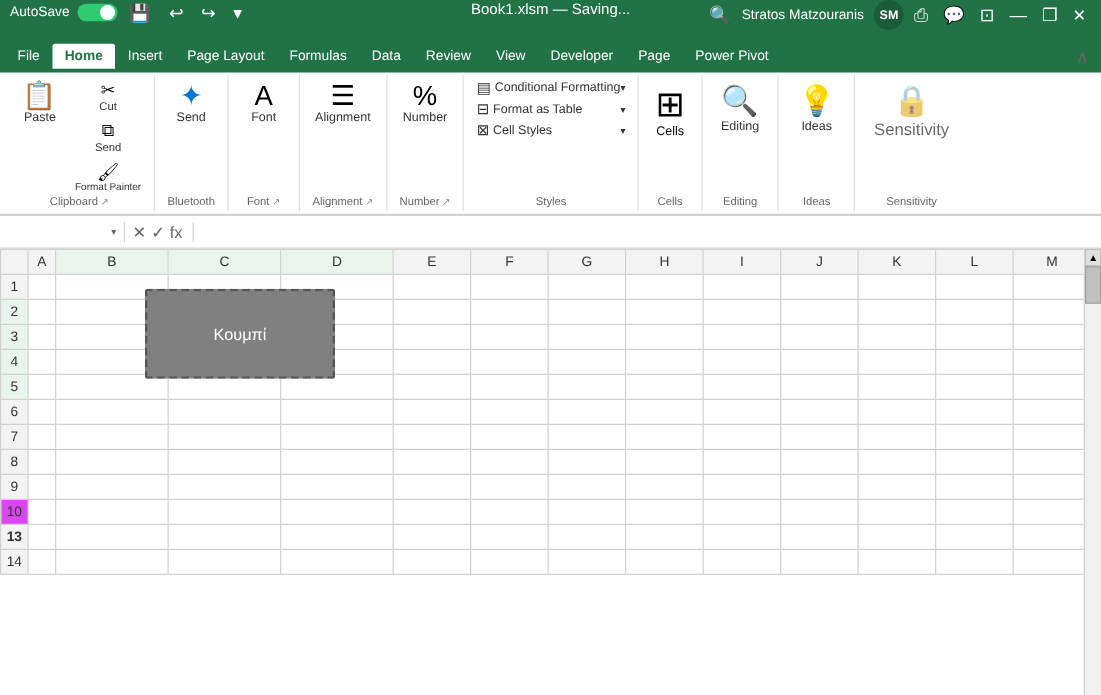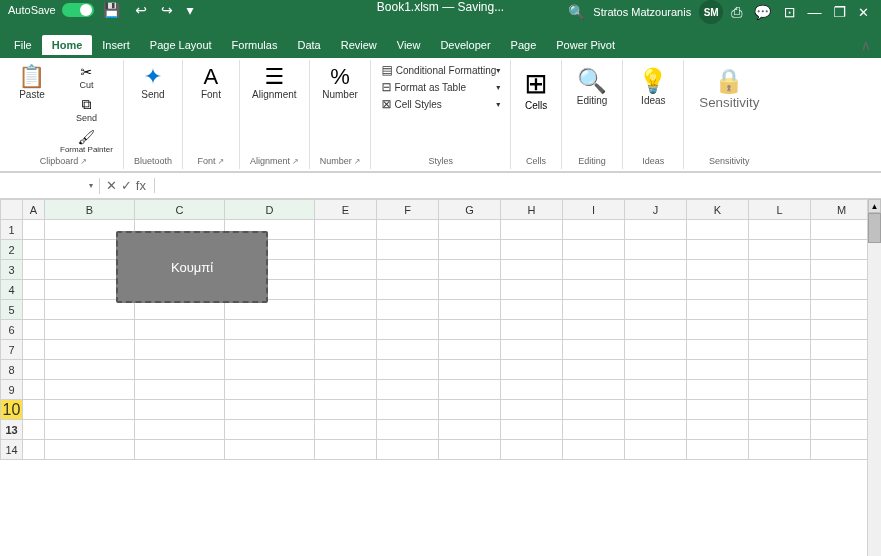--- a/index.html
+++ b/index.html
@@ -610,21 +610,21 @@
                 <td class="data-cell" style="width: 62px; min-width: 62px; height: 20px; border: 1px solid rgb(209, 209, 209); padding: 0px 3px; font-size: 11px;"></td>
                 <td class="data-cell" style="width: 62px; min-width: 62px; height: 20px; border: 1px solid rgb(209, 209, 209); padding: 0px 3px; font-size: 11px;"></td>
                 <td class="data-cell" style="width: 62px; min-width: 62px; height: 20px; border: 1px solid rgb(209, 209, 209); padding: 0px 3px; font-size: 11px;"></td>
                 <td class="data-cell" style="width: 62px; min-width: 62px; height: 20px; border: 1px solid rgb(209, 209, 209); padding: 0px 3px; font-size: 11px;"></td>
                 <td class="data-cell" style="width: 62px; min-width: 62px; height: 20px; border: 1px solid rgb(209, 209, 209); padding: 0px 3px; font-size: 11px;"></td>
                 <td class="data-cell" style="width: 62px; min-width: 62px; height: 20px; border: 1px solid rgb(209, 209, 209); padding: 0px 3px; font-size: 11px;"></td>
                 <td class="data-cell" style="width: 62px; min-width: 62px; height: 20px; border: 1px solid rgb(209, 209, 209); padding: 0px 3px; font-size: 11px;"></td>
                 <td class="data-cell" style="width: 62px; min-width: 62px; height: 20px; border: 1px solid rgb(209, 209, 209); padding: 0px 3px; font-size: 11px;"></td>
               </tr>
               <tr>
-                <th class="row-header" style="width: 22px; min-width: 22px; border: 1px solid rgb(209, 209, 209); text-align: center; background: #fde047; font-weight: normal; font-size: 16px;">10</th>
+                <th class="row-header" style="width: 22px; min-width: 22px; border: 1px solid rgb(209, 209, 209); text-align: center; background: #d946ef; font-weight: normal; font-size: 11px;">10</th>
                 <td class="data-cell" style="width: 22px; min-width: 22px; height: 20px; border: 1px solid rgb(209, 209, 209); padding: 0px 3px; font-size: 11px;"></td>
                 <td class="data-cell" style="width: 90px; min-width: 90px; height: 20px; border: 1px solid rgb(209, 209, 209); padding: 0px 3px; font-size: 11px;"></td>
                 <td class="data-cell" style="width: 90px; min-width: 90px; height: 20px; border: 1px solid rgb(209, 209, 209); padding: 0px 3px; font-size: 11px;"></td>
                 <td class="data-cell" style="width: 90px; min-width: 90px; height: 20px; border: 1px solid rgb(209, 209, 209); padding: 0px 3px; font-size: 11px;"></td>
                 <td class="data-cell" style="width: 62px; min-width: 62px; height: 20px; border: 1px solid rgb(209, 209, 209); padding: 0px 3px; font-size: 11px;"></td>
                 <td class="data-cell" style="width: 62px; min-width: 62px; height: 20px; border: 1px solid rgb(209, 209, 209); padding: 0px 3px; font-size: 11px;"></td>
                 <td class="data-cell" style="width: 62px; min-width: 62px; height: 20px; border: 1px solid rgb(209, 209, 209); padding: 0px 3px; font-size: 11px;"></td>
                 <td class="data-cell" style="width: 62px; min-width: 62px; height: 20px; border: 1px solid rgb(209, 209, 209); padding: 0px 3px; font-size: 11px;"></td>
                 <td class="data-cell" style="width: 62px; min-width: 62px; height: 20px; border: 1px solid rgb(209, 209, 209); padding: 0px 3px; font-size: 11px;"></td>
                 <td class="data-cell" style="width: 62px; min-width: 62px; height: 20px; border: 1px solid rgb(209, 209, 209); padding: 0px 3px; font-size: 11px;"></td>

